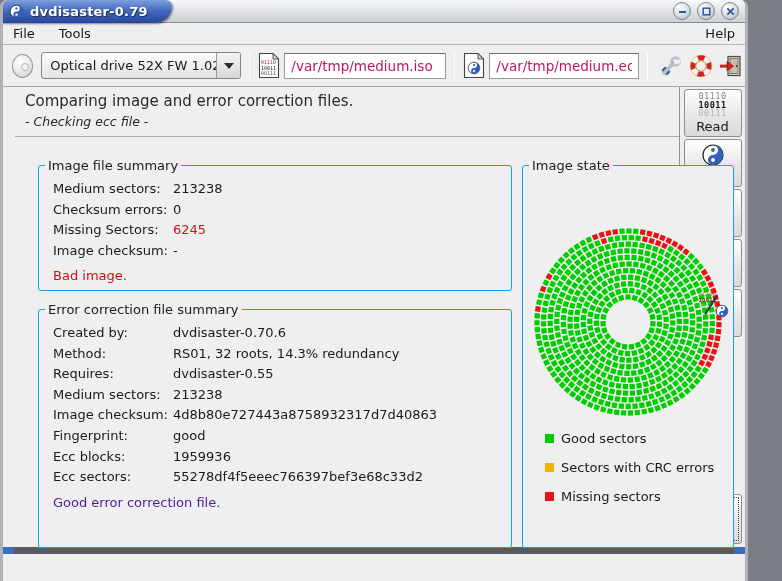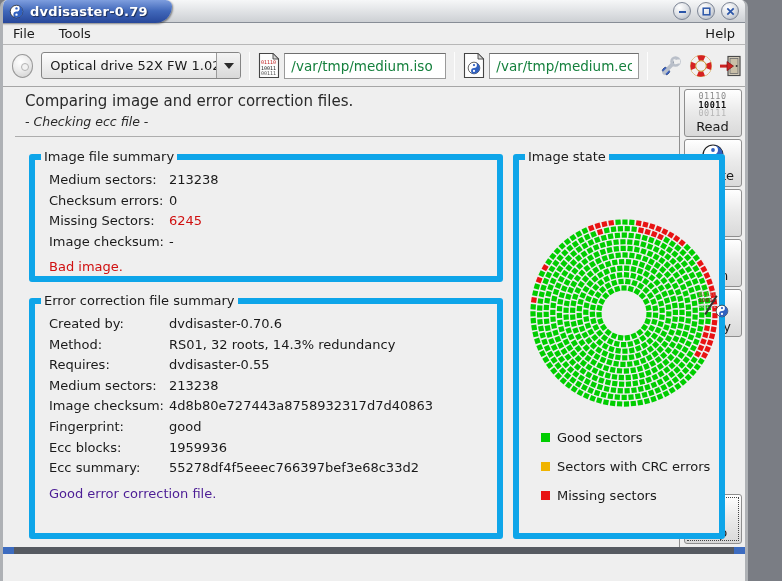--- a/index.html
+++ b/index.html
@@ -34,45 +34,45 @@
   .toolbar{height:42px;display:flex;align-items:center;padding:0 0 0 9px;background:#efefef;border-bottom:1px solid #a6a6a6;}
   .tsep{width:1px;height:28px;background:#b9b9b9;border-right:1px solid #fdfdfd;margin:0 8px;}
   .disc-icon{width:24px;height:24px;border-radius:50%;border:1px solid #9a9a9a;
     background:radial-gradient(circle at 40% 32%,#ffffff 0%,#ececec 45%,#cdcdcd 100%);position:relative;margin-right:8px;}
   .disc-icon::after{content:"";position:absolute;left:8px;top:8px;width:6px;height:6px;border-radius:50%;background:#f2f2f2;border:1px solid #b3b3b3;}
   .combo{width:200px;height:27px;border:1px solid #858585;border-radius:3px;display:flex;align-items:center;
     background:linear-gradient(#fdfdfd,#e2e2e2);}
   .combo-text{flex:1;padding:0 8px;font-size:13px;white-space:nowrap;overflow:hidden;}
   .combo-arrow{width:24px;height:100%;border-left:1px solid #9a9a9a;display:flex;align-items:center;justify-content:center;background:linear-gradient(#f4f4f4,#d8d8d8);border-radius:0 2px 2px 0;}
   .combo-arrow i{width:0;height:0;border-left:5px solid transparent;border-right:5px solid transparent;border-top:6px solid #2a2a2a;}
-  .entry{height:26px;border:1px solid #9a9a9a;border-top-color:#6f6f6f;background:#fff;font-family:"DejaVu Sans","Liberation Sans",sans-serif;font-size:13.5px;padding:0 6px;color:#15803d;}
+  .entry{height:26px;border:1px solid #9a9a9a;border-top-color:#6f6f6f;background:#fff;font-family:"DejaVu Sans","Liberation Sans",sans-serif;font-size:13.5px;padding:0 6px;color:#be185d;}
   #entry-iso{width:162px;margin-left:4px;}
   #entry-ecc{width:150px;margin-left:4px;}
   .doc-icon{width:22px;height:27px;position:relative;}
   .tool-btn{width:28px;height:28px;display:flex;align-items:center;justify-content:center;margin:0 2px;}
   
   .body{height:460px;display:flex;}
   .content{flex:1;border-right:1px solid #8f8f8f;display:flex;flex-direction:column;padding-left:12px;}
   .status-block{height:50px;padding:5px 10px 0;border-bottom:1px solid #adadad;background:#efefef;}
   .status-head{font-size:15px;color:#2a2a2a;}
   .status-sub{font-size:12.5px;font-style:italic;color:#2a2a2a;margin-top:4px;}
   .panels{position:relative;flex:1;}
-  fieldset{position:absolute;border:6px solid #0ea5e9;border-radius:3px;margin:4px;padding:0;background:#efefef;}
+  fieldset{position:absolute;border:1px solid #0ea5e9;border-radius:3px;margin:13px;padding:0;background:#efefef;}
   legend{font-size:13px;padding:0 3px;margin-left:6px;}
   #fs-image{left:10px;top:8px;width:474px;height:133px;}
   #fs-ecc{left:10px;top:152px;width:474px;height:246px;}
   #fs-state{left:494px;top:8px;width:212px;height:390px;}
   .rows{padding:6px 0 0 14px;}
   .row{display:grid;grid-template-columns:120px 1fr;font-size:13px;line-height:20.6px;}
   .verdict{font-size:13px;margin:7px 0 0 14px;}
   .c-bad{color:#d01010;}
   .c-good{color:#4c1d95;}
   
   #disc-wrap{position:absolute;left:10px;top:54px;width:190px;height:190px;}
-  .legend-block{position:absolute;left:22px;top:266px;text-align:right;}
+  .legend-block{position:absolute;left:22px;top:258px;text-align:right;}
   .legend-item{display:flex;align-items:center;margin-bottom:14px;}
   .legend-swatch{width:9px;height:9px;margin-right:7px;}
   .legend-label{font-size:13px;}
   
   .sidebar{width:65px;display:flex;flex-direction:column;align-items:center;padding-top:2px;background:#efefef;}
   .side-btn{
     width:58px;height:48px;margin-bottom:2px;border:1px solid #8e8e8e;border-radius:3px;
     background:linear-gradient(180deg,#ffffff,#ebebeb 45%,#d9d9d9);
     display:flex;flex-direction:column;align-items:center;justify-content:center;
     font-family:"DejaVu Sans","Liberation Sans",sans-serif;font-size:13px;color:#1a1a1a;padding:2px 0;cursor:default;
@@ -269,21 +269,21 @@
             </div>
             <div class="row">
               <span>Fingerprint:</span>
               <span>good</span>
             </div>
             <div class="row">
               <span>Ecc blocks:</span>
               <span>1959936</span>
             </div>
             <div class="row">
-              <span>Ecc summary:</span>
+              <span>Ecc sectors:</span>
               <span>55278df4f5eeec766397bef3e68c33d2</span>
             </div>
           </div>
           <div class="verdict c-good">Good error correction file.</div>
         </fieldset>
 
         <fieldset id="fs-state">
           <legend>Image state</legend>
           <div id="disc-wrap">
             <svg width="190" height="190" viewBox="0 0 190 190">

